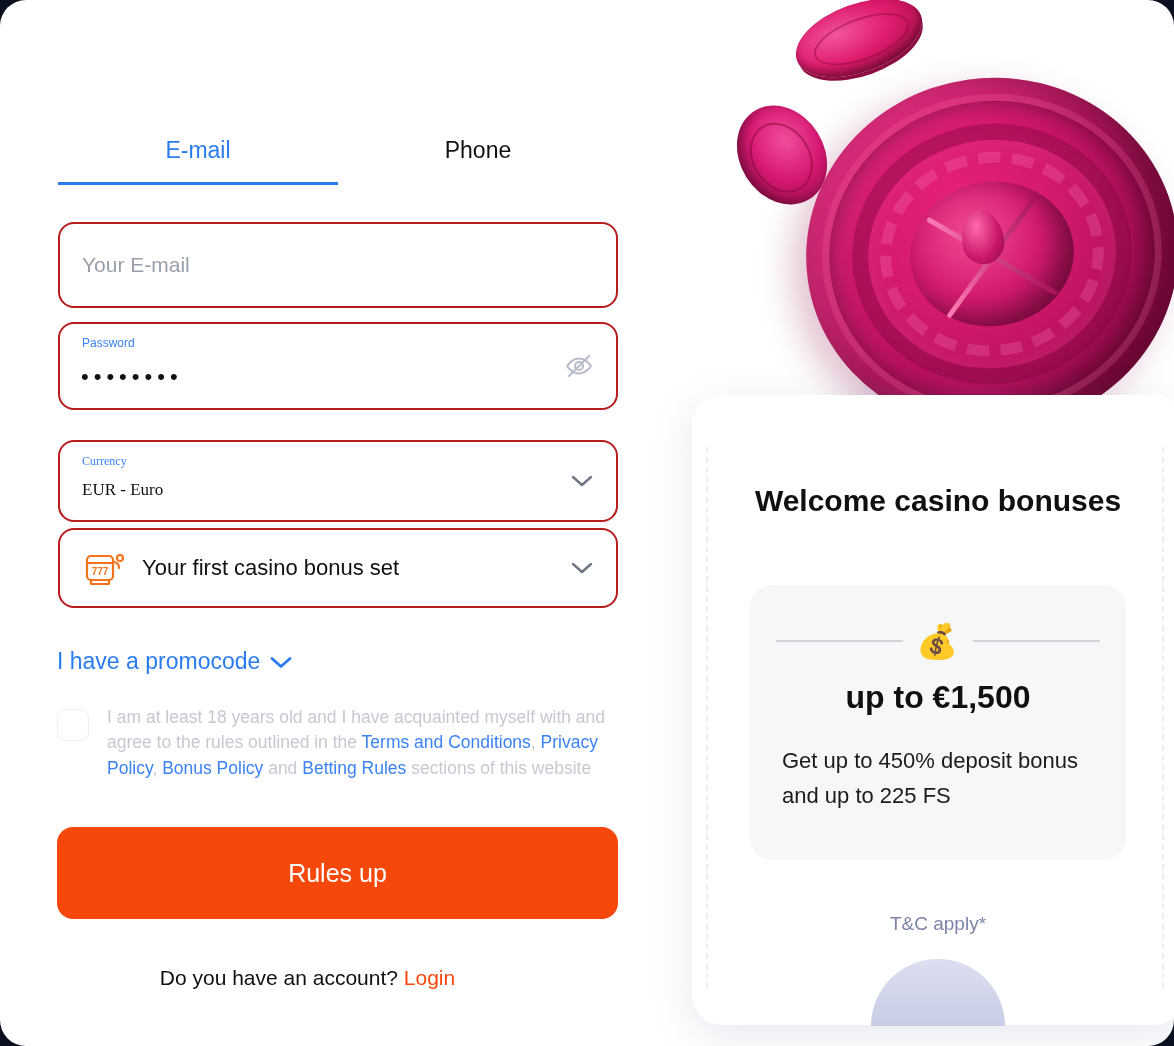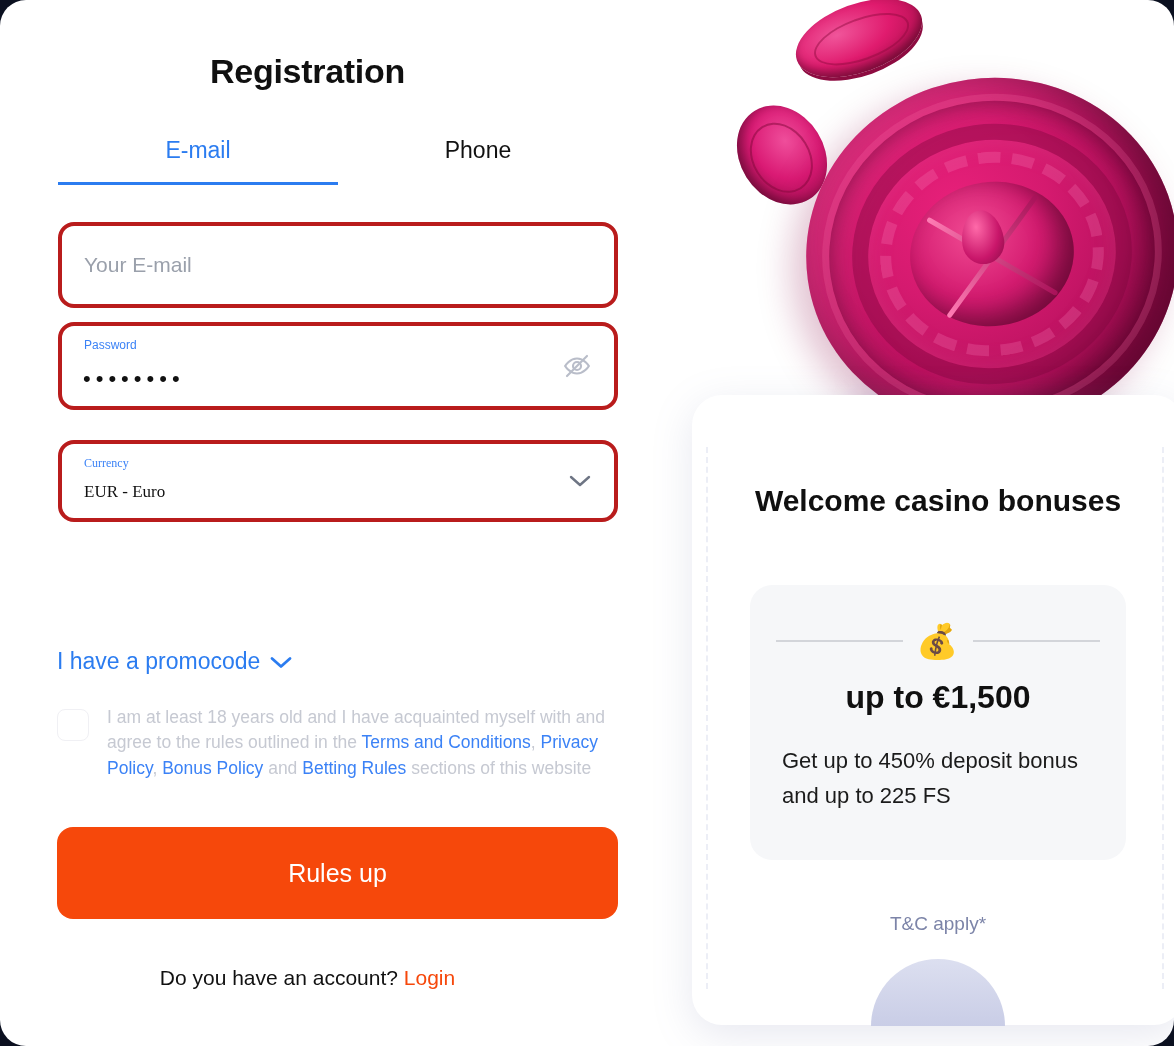--- a/index.html
+++ b/index.html
@@ -84,21 +84,21 @@
   }
   .tabs{position:absolute;left:58px;top:137px;width:560px;display:flex;}
   .tab{
     flex:1;text-align:center;font-size:23px;padding-bottom:18px;
     color:#111;cursor:pointer;
   }
   .tab.active{color:#2b7cf0;border-bottom:3px solid #2b7cf0;}
 
   .field{
     position:absolute;left:58px;width:560px;box-sizing:border-box;
-    border:4px solid #b91c1c;border-radius:16px;background:#fff;
+    border:2px solid #b91c1c;border-radius:16px;background:#fff;
   }
   .f-email{top:222px;height:86px;}
   .f-pass{top:322px;height:88px;}
   .f-cur{top:440px;height:82px;font-family:Liberation Serif, serif;}
   .f-bonus{top:528px;height:80px;}
 
   .f-placeholder{
     position:absolute;left:22px;top:50%;transform:translateY(-50%);
     font-size:21px;color:#9aa0ab;
   }
@@ -192,21 +192,20 @@
       <div class="ring r3"></div>
       <div class="ring r4"></div>
       <div class="spindle sp1"></div>
       <div class="spindle sp2"></div>
       <div class="hub"></div>
     </div>
   </div>
 
   <div class="form">
 
-    <div class="title">Registration</div>
 
     <div class="tabs">
       <div class="tab active">E-mail</div>
       <div class="tab">Phone</div>
     </div>
 
     <div class="field f-email">
       <div class="f-placeholder">Your E-mail</div>
     </div>
 
@@ -225,20 +224,38 @@
     <div class="field f-cur">
       <div class="f-label">Currency</div>
       <div class="f-value">EUR - Euro</div>
       <span class="chev">
         <svg viewBox="0 0 24 14" fill="none" stroke="#6e7584" stroke-width="2.4" stroke-linecap="round" stroke-linejoin="round">
           <path d="M3 3l9 8 9-8"></path>
         </svg>
       </span>
     </div>
 
+    <div class="field f-bonus">
+      <span class="slot-icon">
+        <svg viewBox="0 0 46 44" fill="none" stroke="#f2731b" stroke-width="2.2" stroke-linecap="round" stroke-linejoin="round">
+          <rect x="5" y="10" width="26" height="24" rx="4"></rect>
+          <path d="M5 17h26"></path>
+          <path d="M9 34v4h18v-4"></path>
+          <path d="M31 16c5 0 6 3 6 6"></path>
+          <circle cx="38" cy="12" r="3"></circle>
+          <text x="18" y="29" font-size="10" font-family="Liberation Sans, sans-serif" fill="#f2731b" stroke="none" text-anchor="middle" font-weight="bold">777</text>
+        </svg>
+      </span>
+      <div class="bonus-txt">Your first casino bonus set</div>
+      <span class="chev">
+        <svg viewBox="0 0 24 14" fill="none" stroke="#6e7584" stroke-width="2.4" stroke-linecap="round" stroke-linejoin="round">
+          <path d="M3 3l9 8 9-8"></path>
+        </svg>
+      </span>
+    </div>
 
     <div class="promo">
       <span>I have a promocode</span>
       <span>
         <svg viewBox="0 0 22 13" fill="none" stroke="#2b7cf0" stroke-width="2.8" stroke-linecap="round" stroke-linejoin="round">
           <path d="M2 2.5l9 8 9-8"></path>
         </svg>
       </span>
     </div>
 

